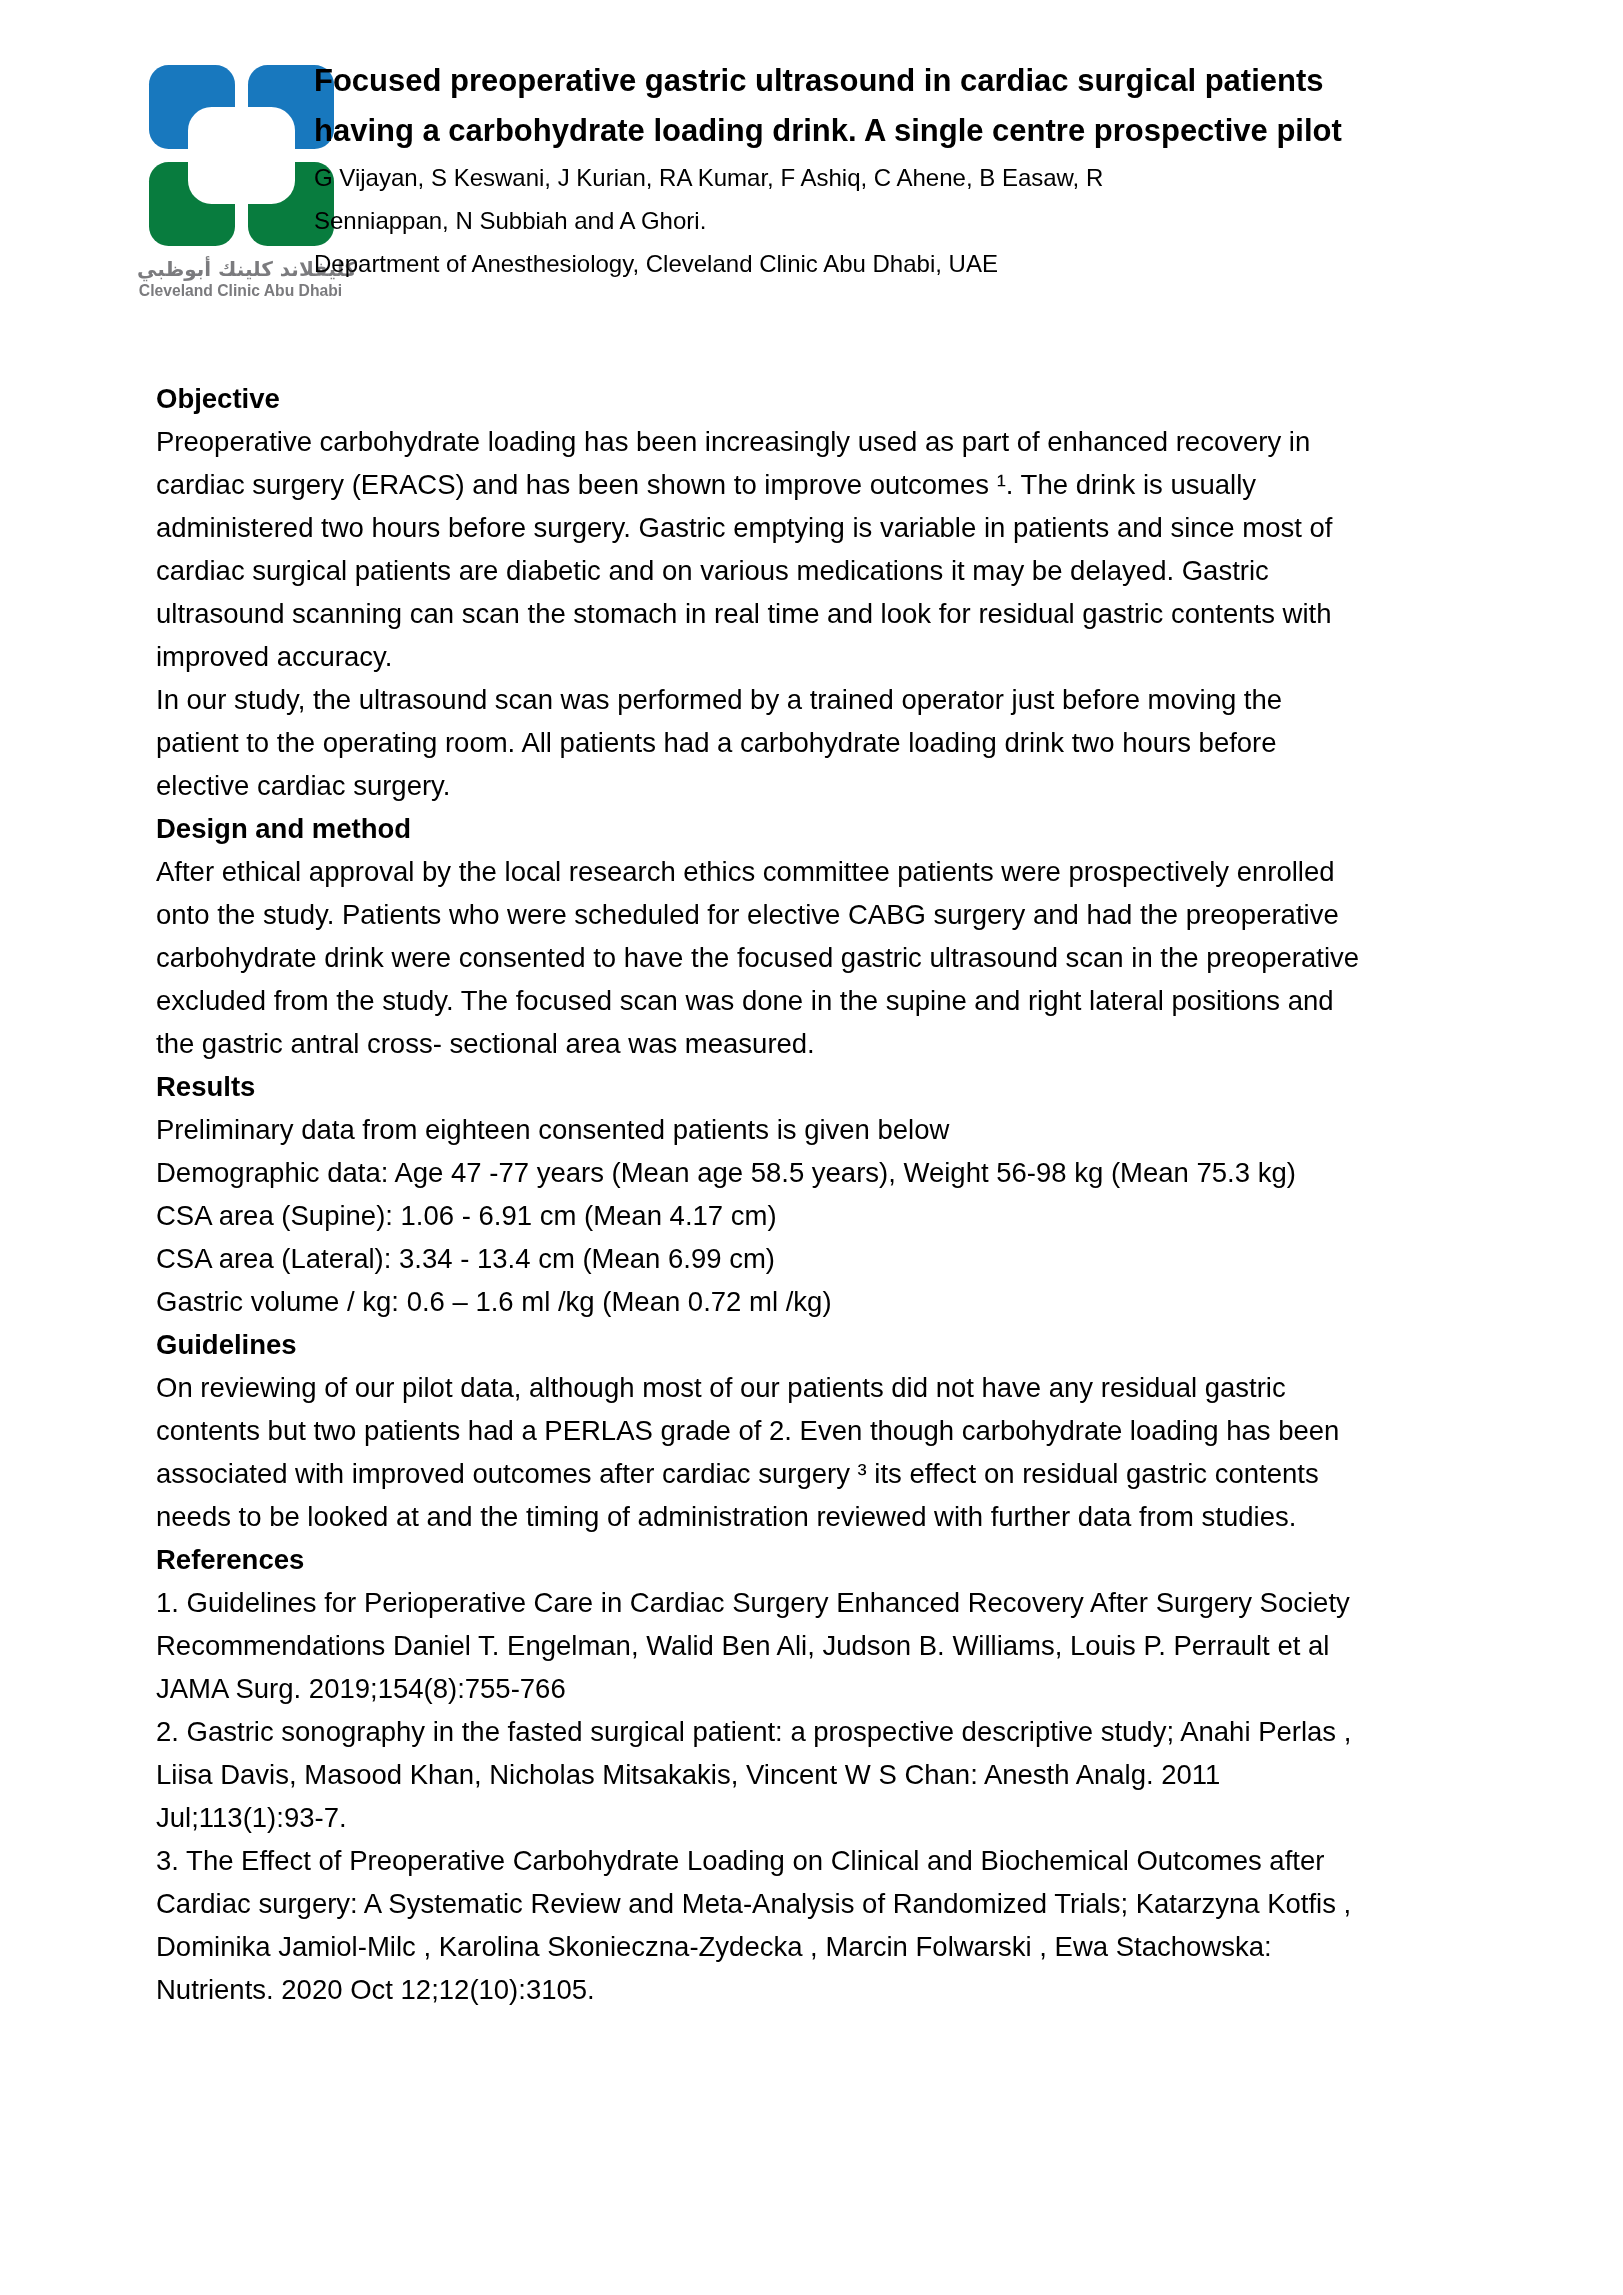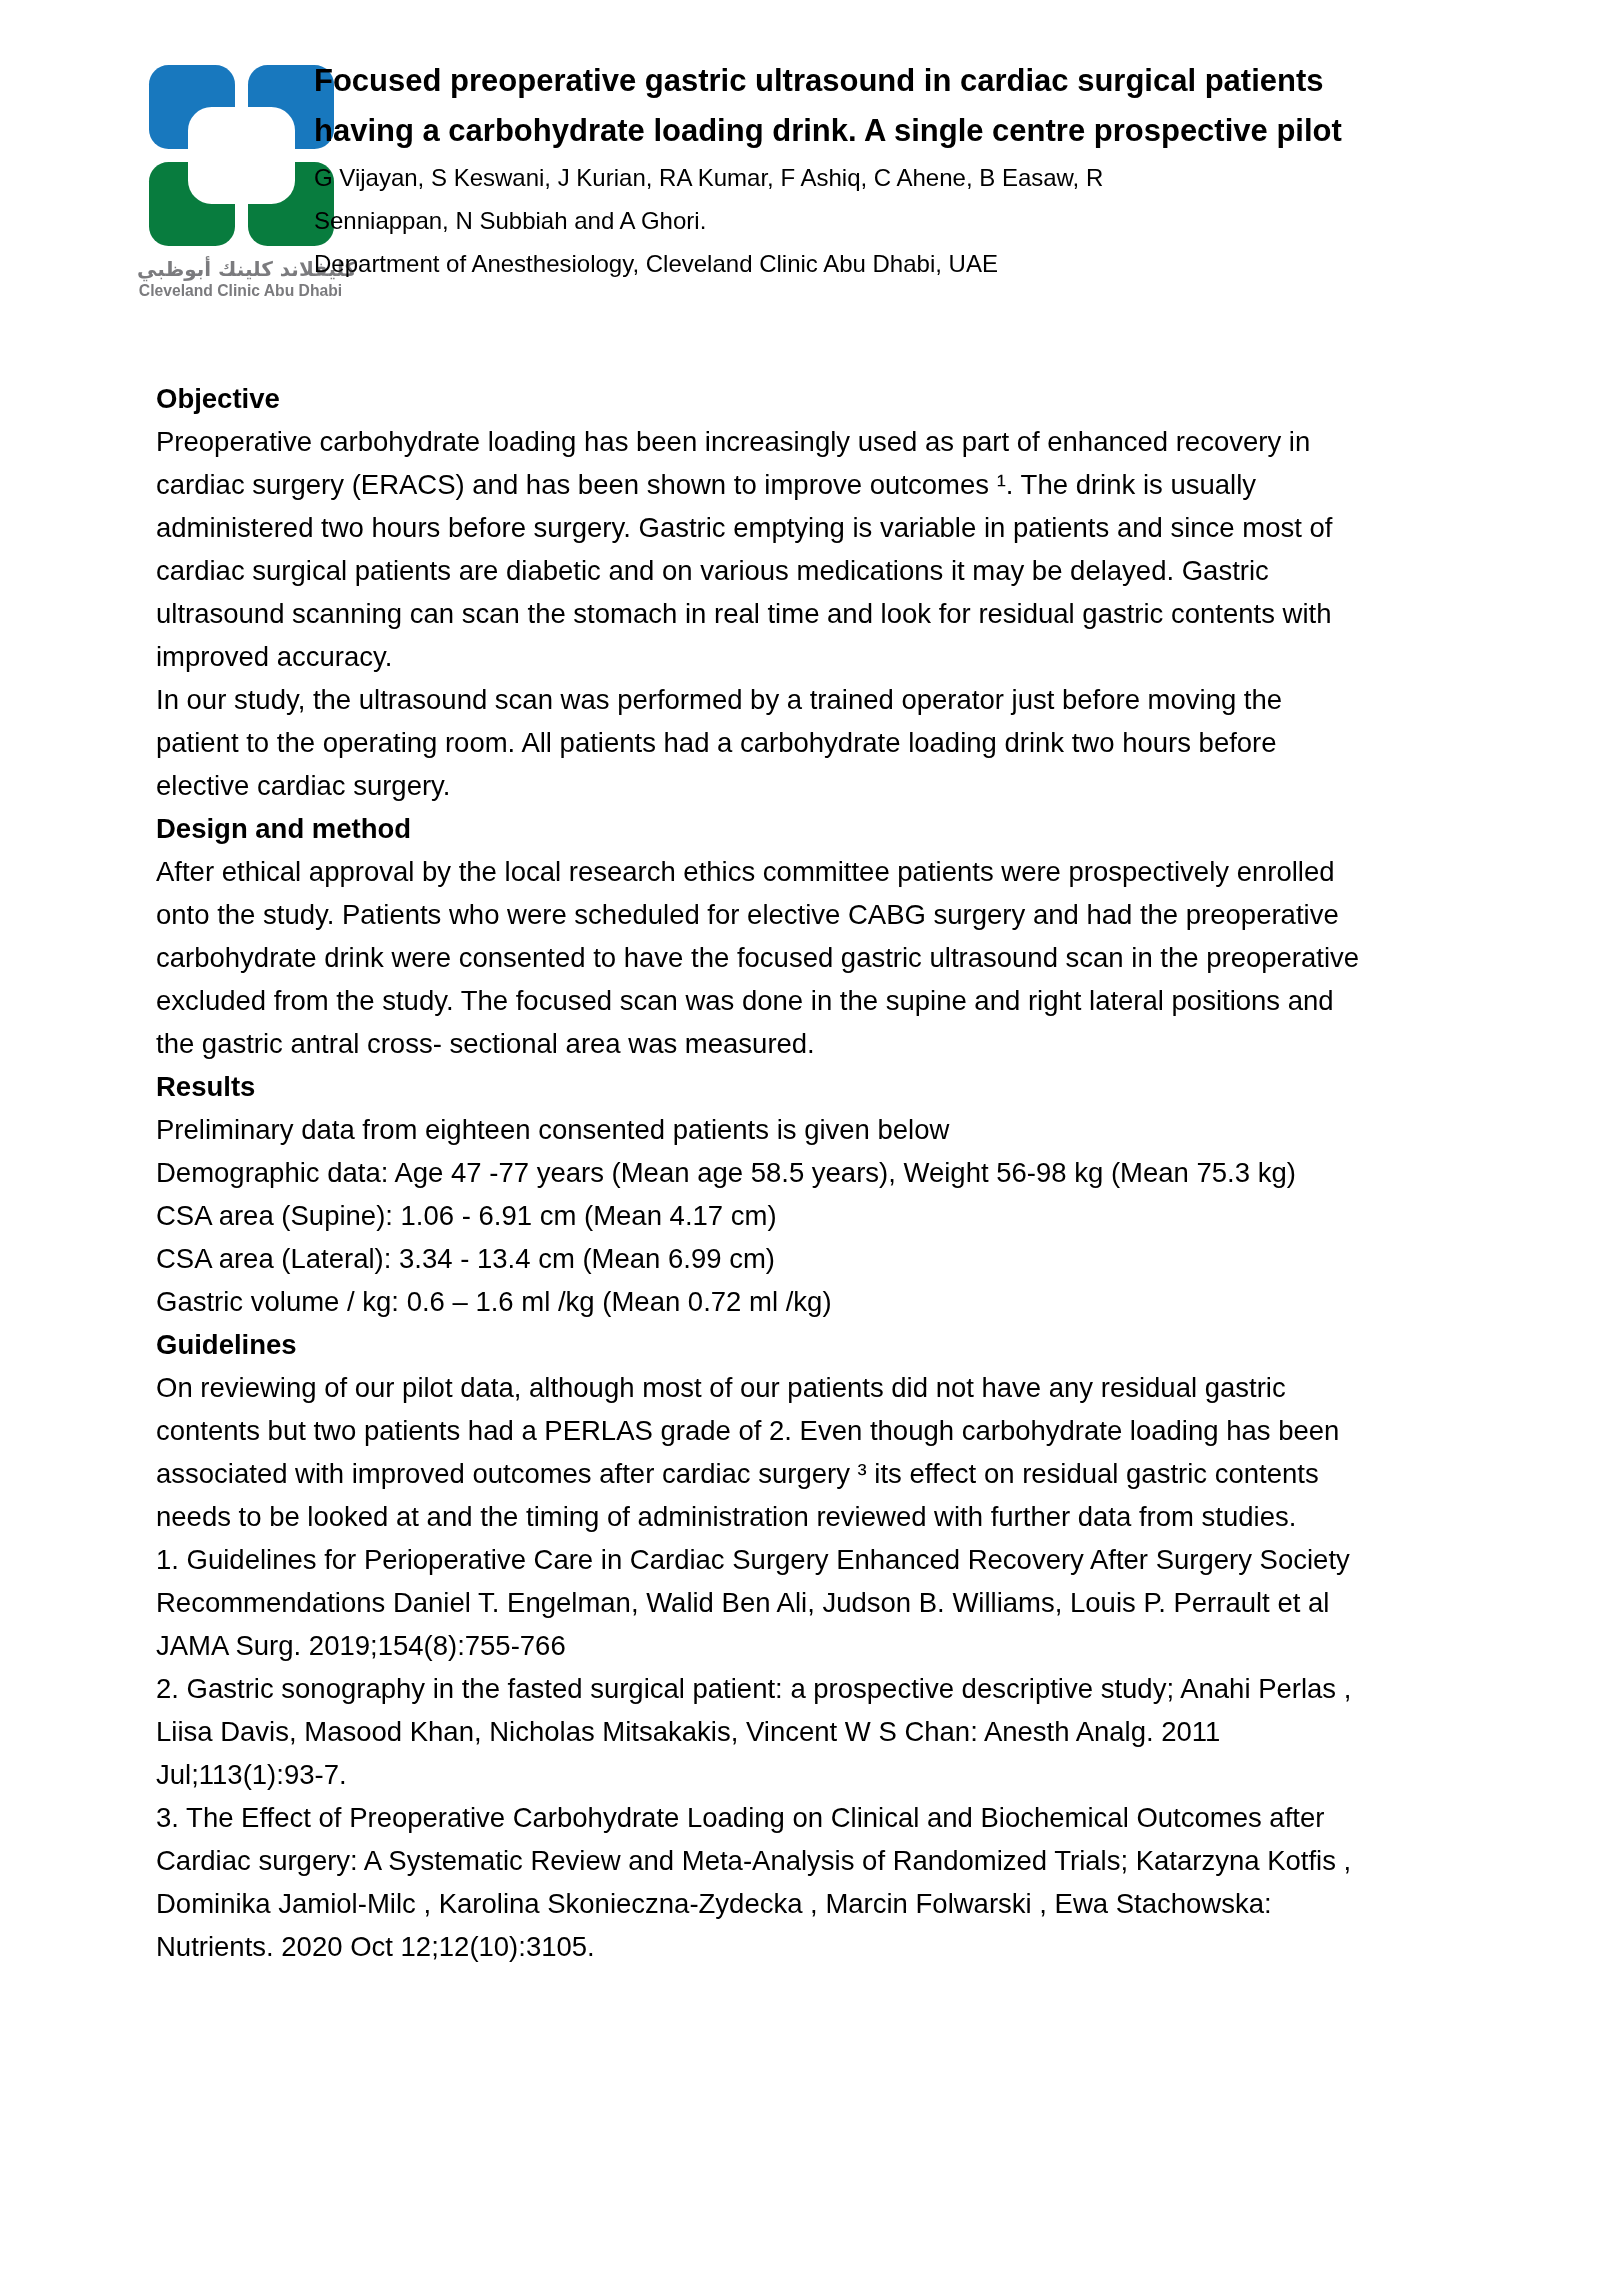--- a/index.html
+++ b/index.html
@@ -139,20 +139,21 @@
       <div class="doc-line">Preliminary data from eighteen consented patients is given below</div>
       <div class="doc-line">Demographic data: Age 47 -77 years (Mean age 58.5 years), Weight 56-98 kg (Mean 75.3 kg)</div>
       <div class="doc-line">CSA area (Supine): 1.06 - 6.91 cm (Mean 4.17 cm)</div>
       <div class="doc-line">CSA area (Lateral): 3.34 - 13.4 cm (Mean 6.99 cm)</div>
       <div class="doc-line">Gastric volume / kg: 0.6 – 1.6 ml /kg (Mean 0.72 ml /kg)</div>
       <div class="doc-line bold">Guidelines</div>
       <div class="doc-line">On reviewing of our pilot data, although most of our patients did not have any residual gastric</div>
       <div class="doc-line">contents but two patients had a PERLAS grade of 2. Even though carbohydrate loading has been</div>
       <div class="doc-line">associated with improved outcomes after cardiac surgery ³ its effect on residual gastric contents</div>
       <div class="doc-line">needs to be looked at and the timing of administration reviewed with further data from studies.</div>
+      <div class="doc-line bold">References</div>
       <div class="doc-line">1. Guidelines for Perioperative Care in Cardiac Surgery Enhanced Recovery After Surgery Society</div>
       <div class="doc-line">Recommendations Daniel T. Engelman, Walid Ben Ali, Judson B. Williams, Louis P. Perrault et al</div>
       <div class="doc-line">JAMA Surg. 2019;154(8):755-766</div>
       <div class="doc-line">2. Gastric sonography in the fasted surgical patient: a prospective descriptive study; Anahi Perlas ,</div>
       <div class="doc-line">Liisa Davis, Masood Khan, Nicholas Mitsakakis, Vincent W S Chan: Anesth Analg. 2011</div>
       <div class="doc-line">Jul;113(1):93-7.</div>
       <div class="doc-line">3. The Effect of Preoperative Carbohydrate Loading on Clinical and Biochemical Outcomes after</div>
       <div class="doc-line">Cardiac surgery: A Systematic Review and Meta-Analysis of Randomized Trials; Katarzyna Kotfis ,</div>
       <div class="doc-line">Dominika Jamiol-Milc , Karolina Skonieczna-Zydecka , Marcin Folwarski , Ewa Stachowska:</div>
       <div class="doc-line">Nutrients. 2020 Oct 12;12(10):3105.</div>

